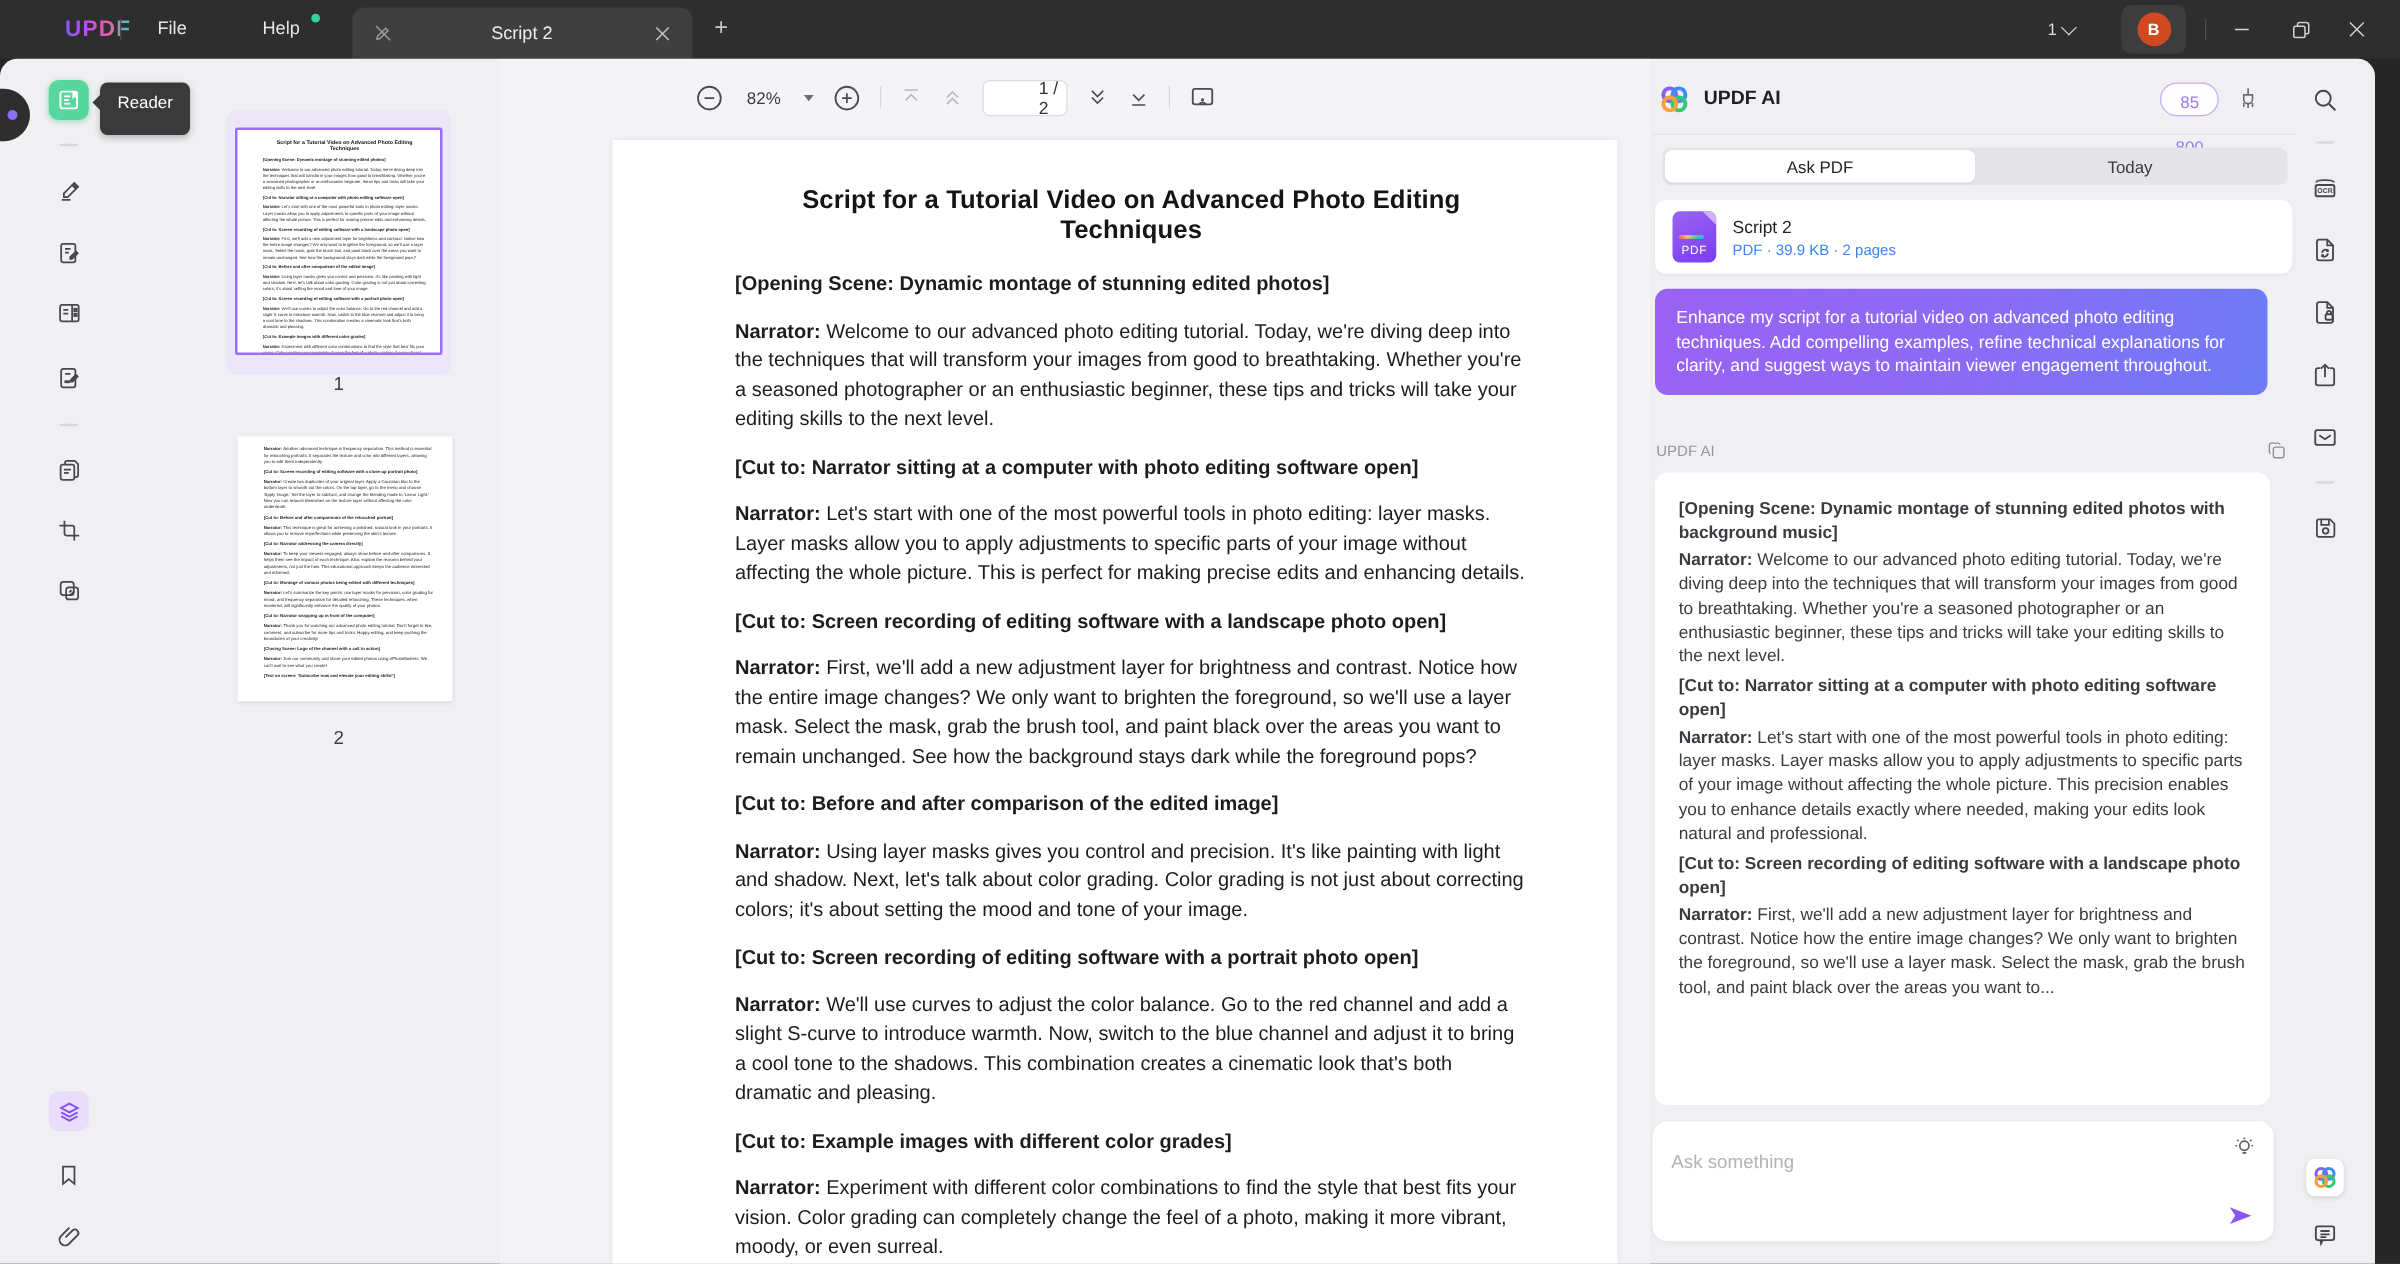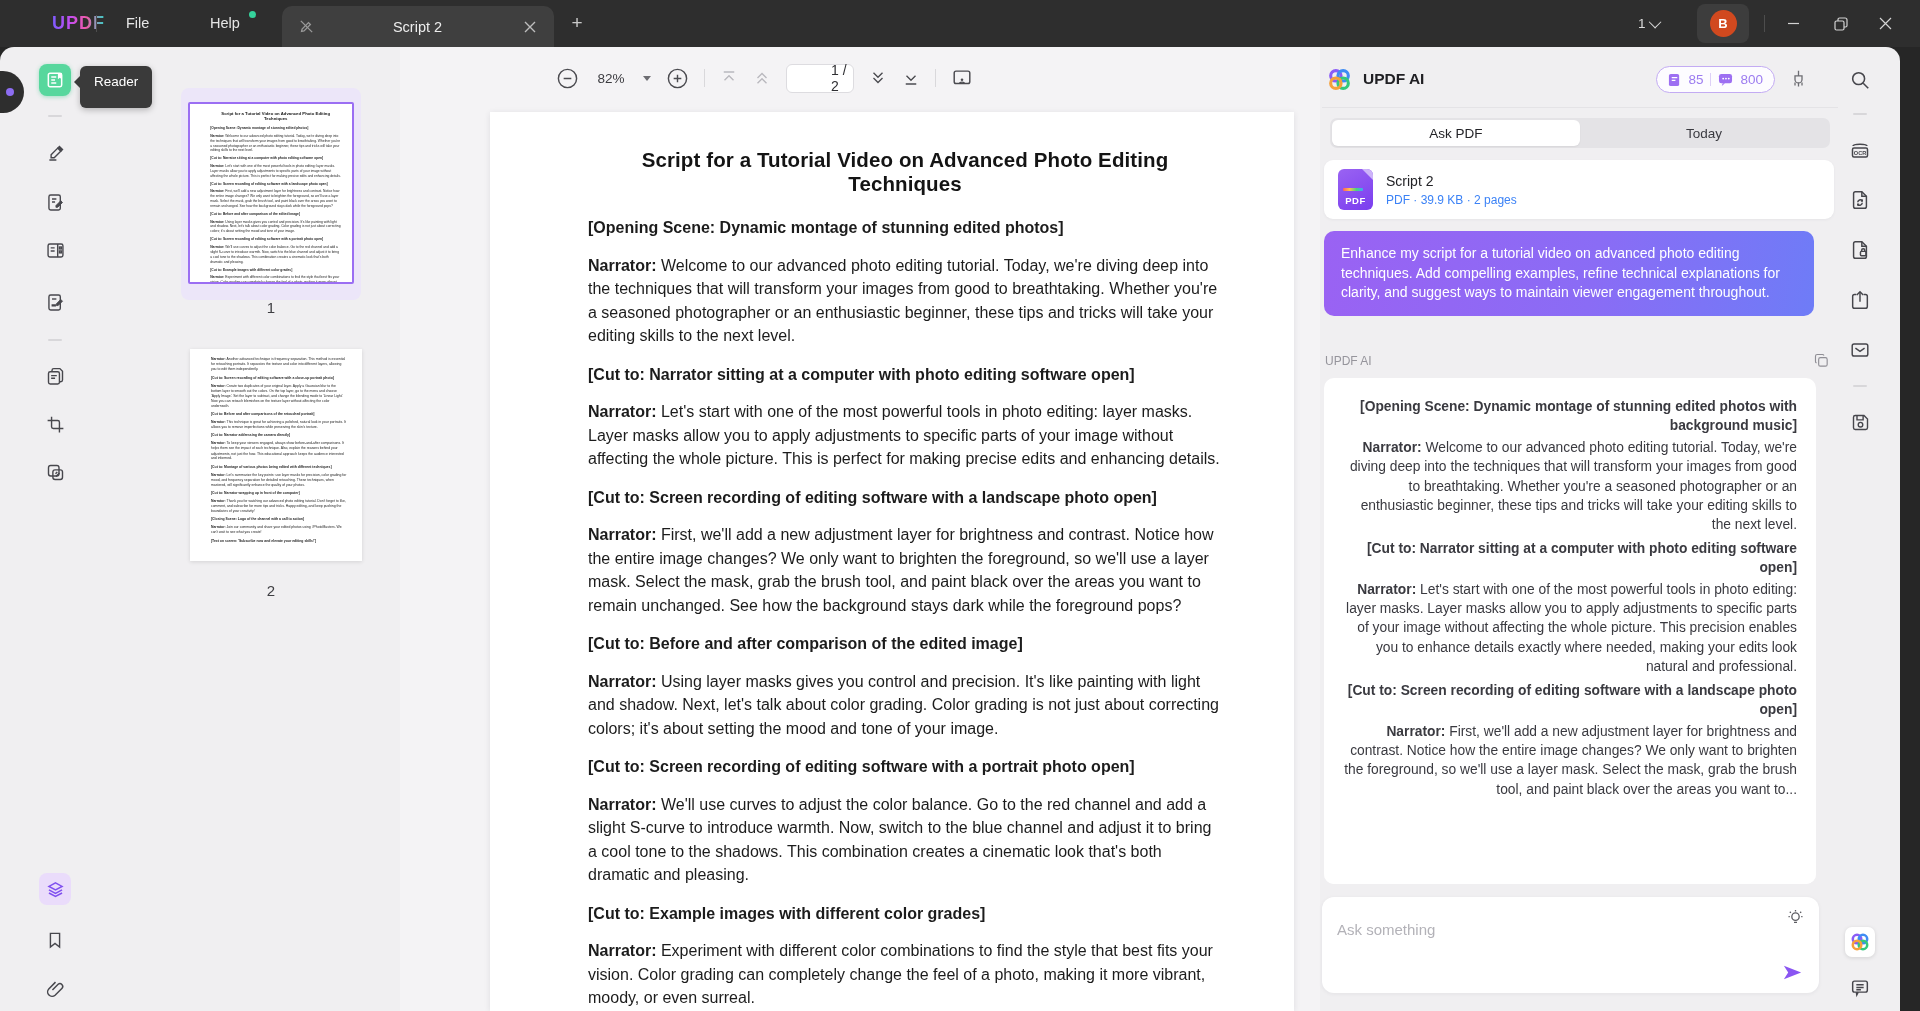--- a/index.html
+++ b/index.html
@@ -73,44 +73,44 @@
   .doc-title { font-size:20.5px; font-weight:bold; color:#141414; text-align:center; margin-bottom:20px; letter-spacing:.1px; }
   .doc-p { font-size:16px; line-height:23.5px; color:#1c1c1c; margin-bottom:13px; }
   .doc-p.scene { font-weight:bold; margin-top:15px; margin-bottom:14px; }
   .pfx { font-weight:bold; } .pfx:empty { display:none; } .pfx:after { content:" "; }
 
   
   .ai-panel { position:absolute; left:1322px; top:0; width:516px; height:964px; }
   .ai-header { position:absolute; left:4px; top:12px; width:505px; height:40px; display:flex; align-items:center; }
   .ai-title { font-size:15.5px; font-weight:bold; color:#202024; margin-left:10px; }
   .credits { position:absolute; right:56px; top:7px; height:27px; border:1px solid #c3abf3; border-radius:14px;
-    display:flex; align-items:center; padding:0 11px; gap:7px; color:#9c7cf0; font-size:13.5px; background:#fdfcff; }
+    display:flex; align-items:center; padding:0 11px; gap:7px; color:#9c7cf0; font-size:13.5px; background:#fdfcff;flex-direction:column; }
   .credits .sep { width:1px; height:13px; background:#ddd0f7; }
   .broom { position:absolute; right:22px; top:9px; }
   .ai-hdiv { position:absolute; left:0; top:60px; width:516px; height:1px; background:#e4e3e6; }
   .ai-tabs { position:absolute; left:8px; top:71px; width:500px; height:30px; background:#e4e3e6; border-radius:7px; padding:2px; display:flex; }
   .ai-tab { flex:1; border-radius:6px; font-size:13.5px; color:#3a3a40; display:flex; align-items:center; justify-content:center; }
   .ai-tab.active { background:#fff; color:#232327; box-shadow:0 1px 2px rgba(0,0,0,.06); }
   .file-card { position:absolute; left:2px; top:113px; width:510px; height:59px; background:#fff; border-radius:9px;
     display:flex; align-items:center; padding:0 14px; box-shadow:0 1px 3px rgba(30,30,50,.05); }
   .pdf-badge { position:relative; width:35px; height:41px; background:linear-gradient(150deg,#9a63f2,#7a3def); border-radius:6px; overflow:hidden; flex-shrink:0; }
   .pdf-fold { position:absolute; right:0; top:0; width:0; height:0; border-top:11px solid #cdb4f9; border-left:11px solid transparent; }
   .pdf-stripe { position:absolute; left:5px; top:19px; width:20px; height:3px; border-radius:1px;
     background:linear-gradient(90deg,#ff5f5f,#ffc24d,#49d47e,#3fa4ff); }
-  .pdf-text { position:absolute; left:0; bottom:4px; width:100%; text-align:center; color:#fff; font-size:9.5px; font-weight:bold; letter-spacing:.5px; }
+  .pdf-text { position:absolute; left:0; bottom:4px; width:100%; text-align:center; color:#fff; font-size:9.5px; font-weight:normal; letter-spacing:.5px; }
   .file-info { margin-left:13px; }
   .file-name { font-size:14px; color:#232327; margin-bottom:4px; }
   .file-meta { font-size:12px; color:#3b82f6; }
   .user-bubble { position:absolute; left:2px; top:184px; width:490px; border-radius:10px; padding:13px 17px;
     background:linear-gradient(100deg,#9a62f3 0%,#8a6cf5 55%,#6e7cf7 100%);
     color:#fff; font-size:14px; line-height:19.5px; }
   .resp-row { position:absolute; left:3px; top:305px; width:505px; display:flex; align-items:center; justify-content:space-between; }
   .resp-label { font-size:12px; color:#96959c; }
   .ai-card { position:absolute; left:2px; top:331px; width:492px; height:506px; background:#fff; border-radius:10px;
-    padding:15px 19px; overflow:hidden;text-align:right; }
+    padding:15px 19px; overflow:hidden; }
   .ai-card .hd { font-size:16.3px; font-weight:bold; color:#26262b; line-height:22px; margin:4px 0 3px; }
   .ai-card .ai-p { font-size:13.8px; color:#3a3a40; line-height:19.4px; margin-bottom:2px; }
   .ai-fade { position:absolute; left:0; bottom:0; width:100%; height:42px; background:linear-gradient(rgba(255,255,255,0),#fff); }
   .ask-card { position:absolute; left:0px; top:850px; width:497px; height:96px; background:#fff; border-radius:12px; box-shadow:0 1px 4px rgba(30,30,50,.06); }
   .ask-input { position:absolute; left:15px; top:12px; width:400px; border:0; outline:none; font-size:15px; color:#333;
     font-family:"Liberation Sans",sans-serif; background:transparent;margin-top:12px; }
   .ask-input::placeholder { color:#b3b2b8; }
   .bulb { position:absolute; right:13px; top:10px; }
   .send { position:absolute; right:15px; bottom:9px; }
 

